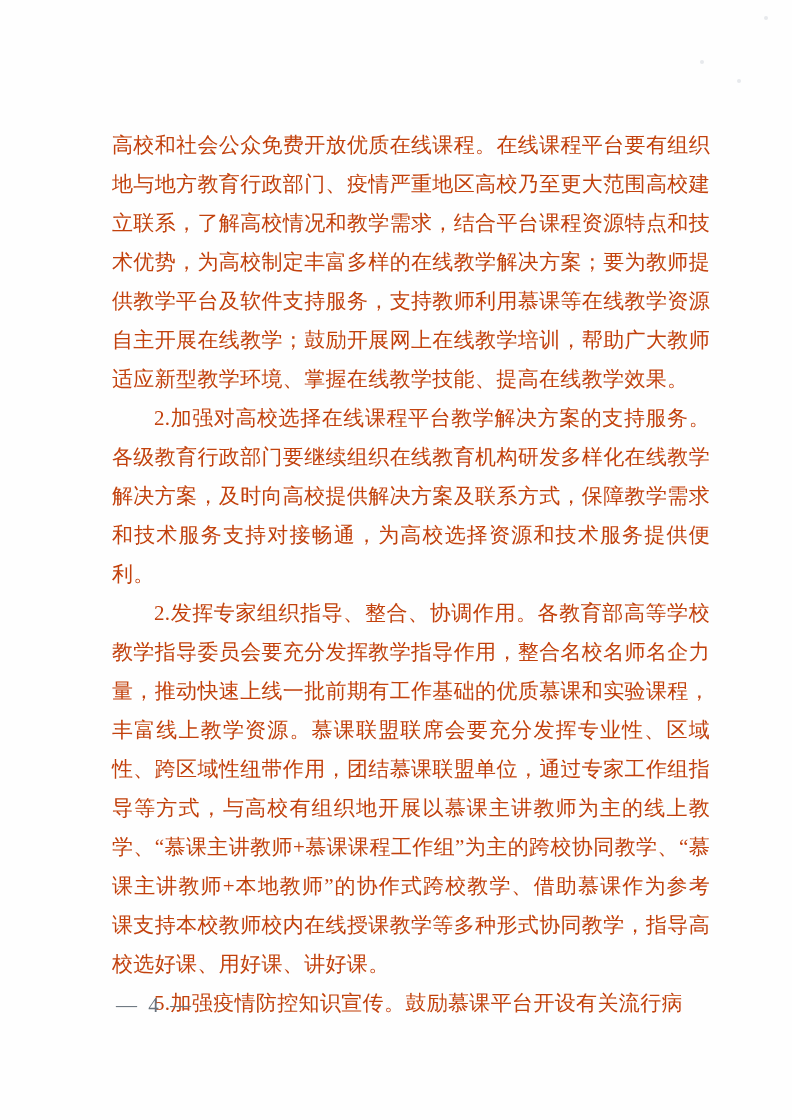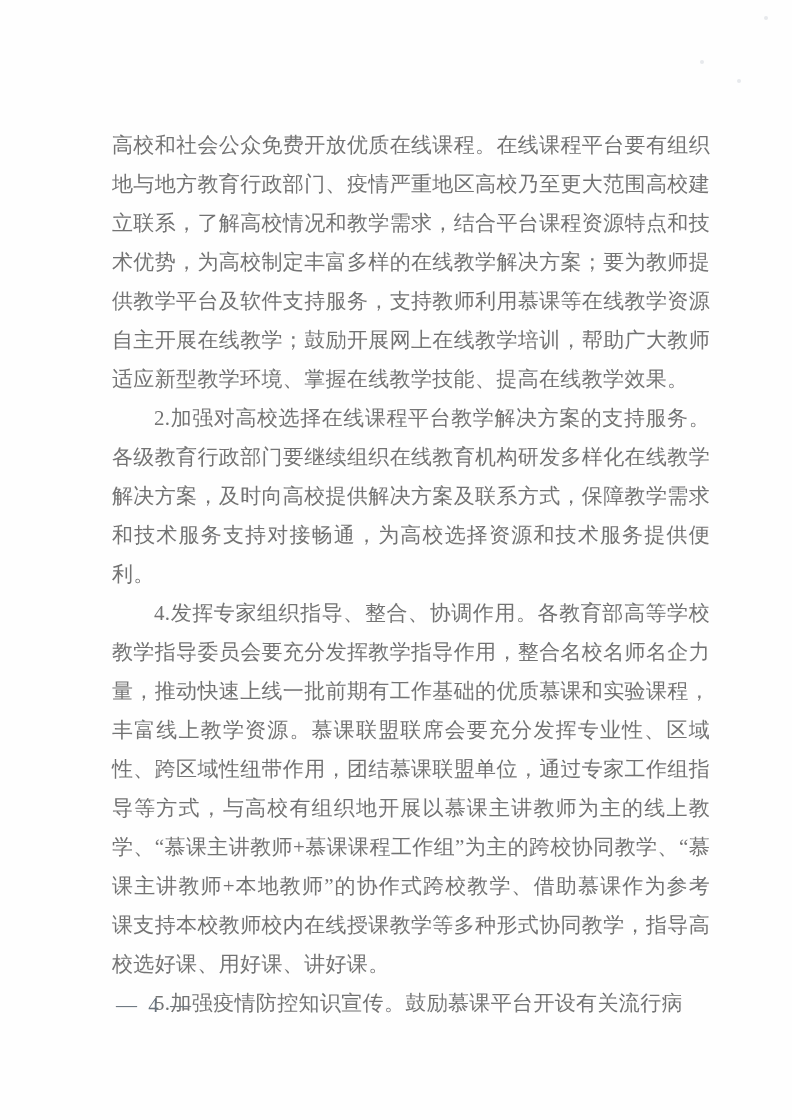--- a/index.html
+++ b/index.html
@@ -13,21 +13,21 @@
     height: 1120px;
     background: #fefefe;
     overflow: hidden;
     font-family: "Liberation Serif", "DejaVu Serif", serif;
   }
   .text-block {
     position: absolute;
     left: 112px;
     top: 126px;
     width: 598px;
-    color: #737373;
+    color: #c2410c;
     font-size: 21px;
     line-height: 39px;
     letter-spacing: 0.35px;
     text-align: justify;
     text-justify: inter-character;
   }
   .text-block p {
     margin: 0;
     word-break: break-all;
   }
@@ -60,19 +60,19 @@
 
 <div class="page">
 
   <div class="speck s1"></div>
   <div class="speck s2"></div>
   <div class="speck s3"></div>
 
   <div class="text-block">
     <p>高校和社会公众免费开放优质在线课程。在线课程平台要有组织地与地方教育行政部门、疫情严重地区高校乃至更大范围高校建立联系，了解高校情况和教学需求，结合平台课程资源特点和技术优势，为高校制定丰富多样的在线教学解决方案；要为教师提供教学平台及软件支持服务，支持教师利用慕课等在线教学资源自主开展在线教学；鼓励开展网上在线教学培训，帮助广大教师适应新型教学环境、掌握在线教学技能、提高在线教学效果。</p>
     <p class="indented">2.加强对高校选择在线课程平台教学解决方案的支持服务。各级教育行政部门要继续组织在线教育机构研发多样化在线教学解决方案，及时向高校提供解决方案及联系方式，保障教学需求和技术服务支持对接畅通，为高校选择资源和技术服务提供便利。</p>
-    <p class="indented">4.发挥专家组织指导、整合、协调作用。各教育部高等学校教学指导委员会要充分发挥教学指导作用，整合名校名师名企力量，推动快速上线一批前期有工作基础的优质慕课和实验课程，丰富线上教学资源。慕课联盟联席会要充分发挥专业性、区域性、跨区域性纽带作用，团结慕课联盟单位，通过专家工作组指导等方式，与高校有组织地开展以慕课主讲教师为主的线上教学、“慕课主讲教师+慕课课程工作组”为主的跨校协同教学、“慕课主讲教师+本地教师”的协作式跨校教学、借助慕课作为参考课支持本校教师校内在线授课教学等多种形式协同教学，指导高校选好课、用好课、讲好课。</p>
+    <p class="indented">2.发挥专家组织指导、整合、协调作用。各教育部高等学校教学指导委员会要充分发挥教学指导作用，整合名校名师名企力量，推动快速上线一批前期有工作基础的优质慕课和实验课程，丰富线上教学资源。慕课联盟联席会要充分发挥专业性、区域性、跨区域性纽带作用，团结慕课联盟单位，通过专家工作组指导等方式，与高校有组织地开展以慕课主讲教师为主的线上教学、“慕课主讲教师+慕课课程工作组”为主的跨校协同教学、“慕课主讲教师+本地教师”的协作式跨校教学、借助慕课作为参考课支持本校教师校内在线授课教学等多种形式协同教学，指导高校选好课、用好课、讲好课。</p>
     <p class="indented">5.加强疫情防控知识宣传。鼓励慕课平台开设有关流行病</p>
   </div>
 
   <div class="page-number">— 4 —</div>
 
 </div>
 
 </body></html>

